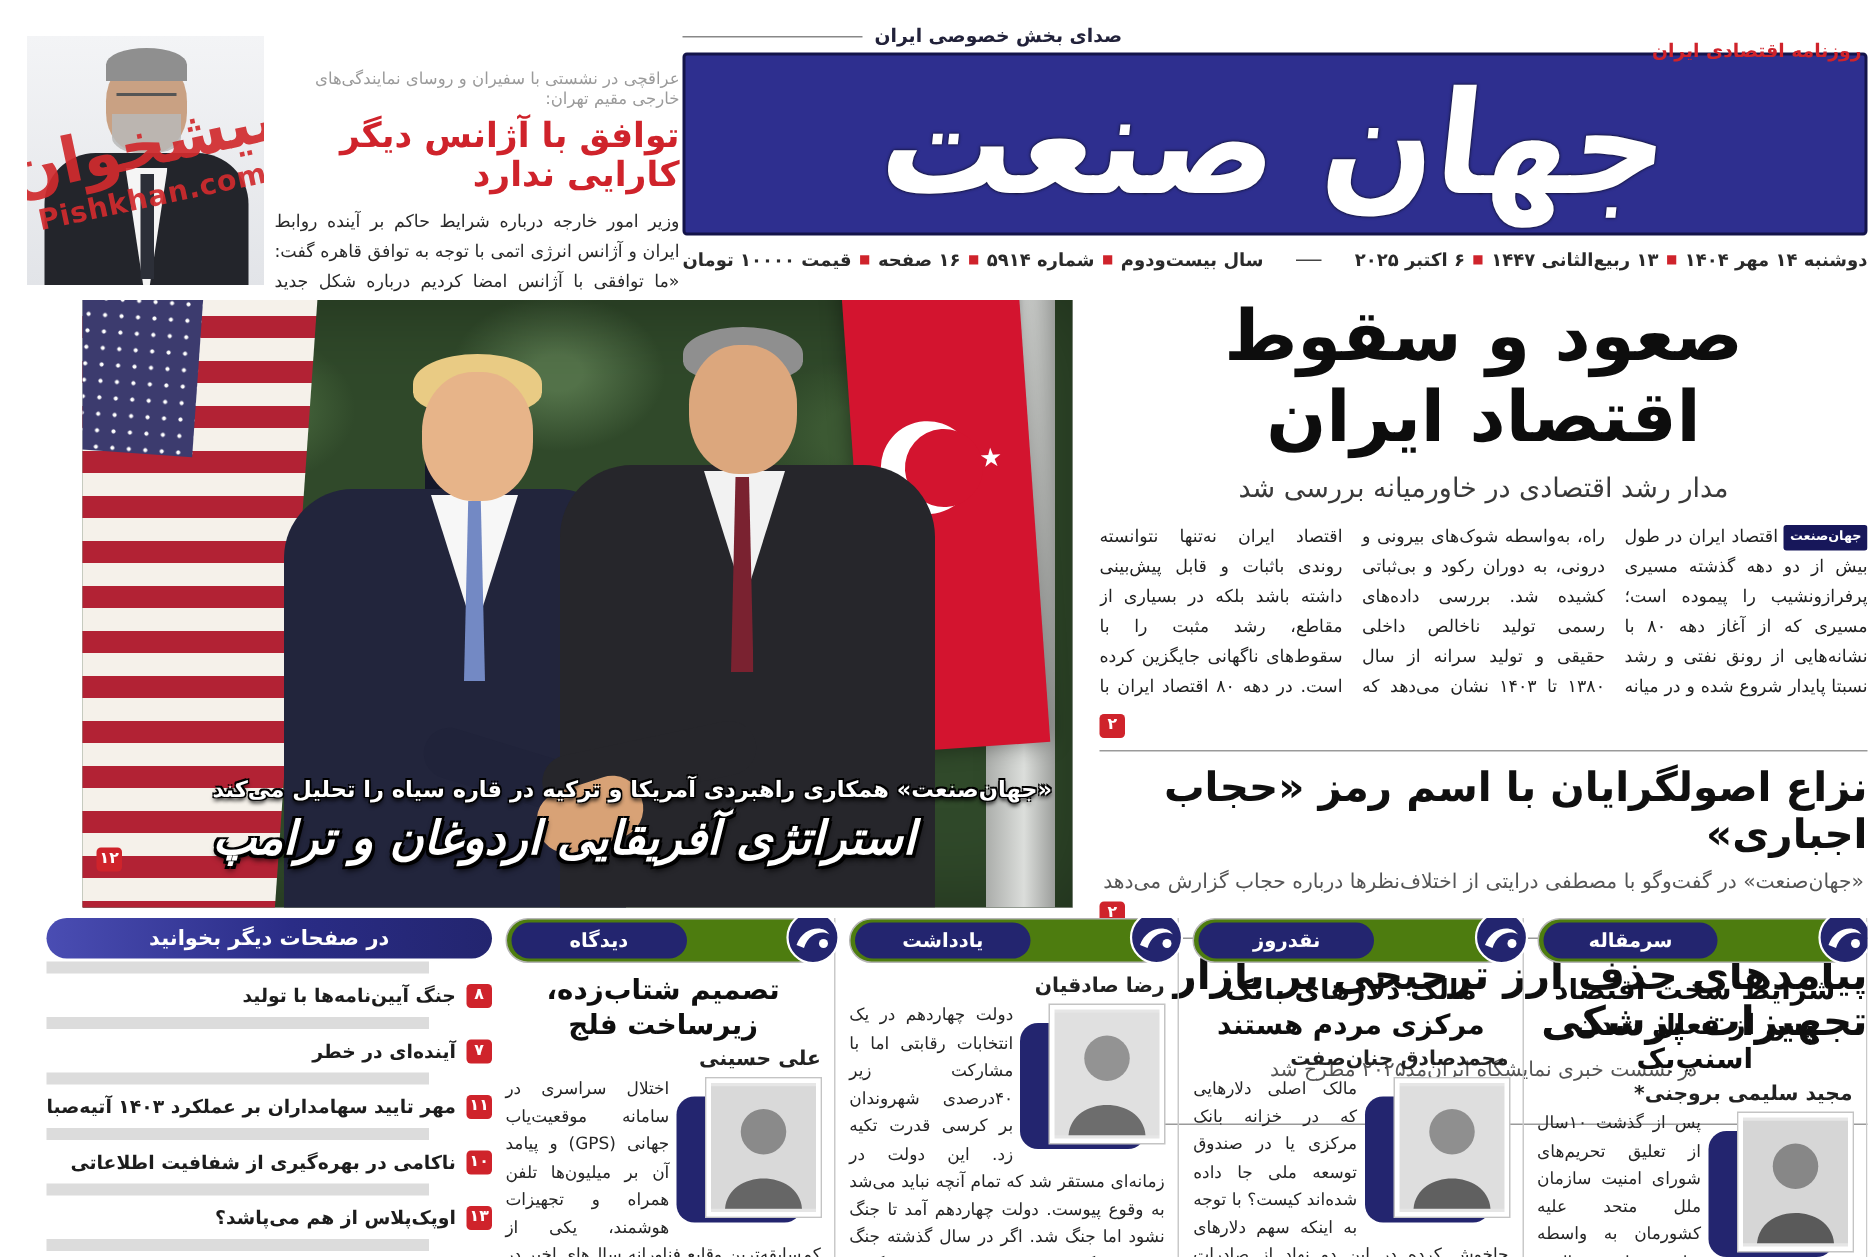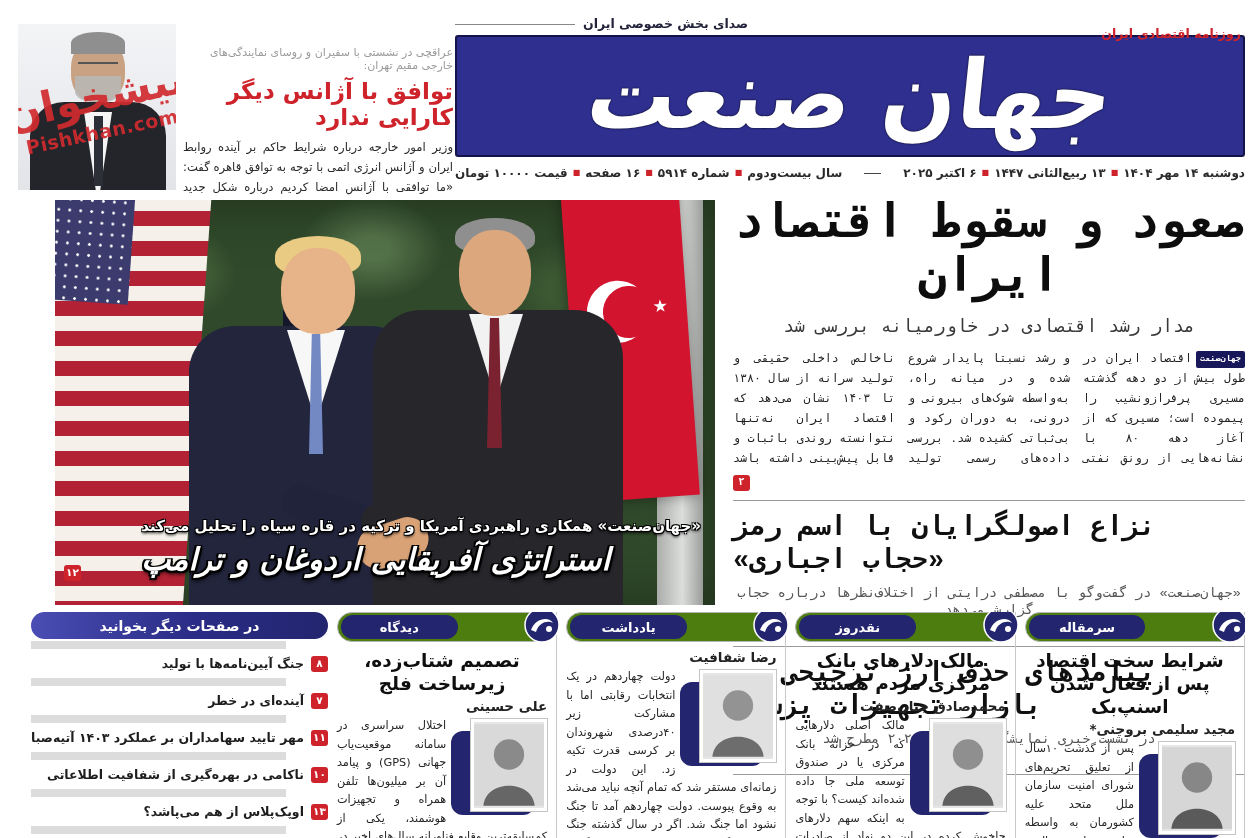--- a/index.html
+++ b/index.html
@@ -120,32 +120,32 @@
     background:#d8a276; border-radius:20px; transform:rotate(-18deg); }
   .photo-caption { position:absolute; right:14px; bottom:28px; text-align:left;
     color:#fff; direction:rtl; }
   .pc-kicker { font-size:15px; font-weight:bold;
     text-shadow:-1px -1px 0 #000,1px -1px 0 #000,-1px 1px 0 #000,1px 1px 0 #000,0 2px 3px #000; }
   .pc-title { font-size:31px; font-weight:bold; margin-top:6px;
     text-shadow:-2px -1px 0 #000,2px -1px 0 #000,-2px 2px 0 #000,2px 2px 0 #000,0 3px 4px #000;font-style:italic; }
   .photo-badge { position:absolute; left:9px; bottom:24px; }
 
   
-  .lead { position:absolute; left:733px; top:198px; width:512px;font-family:Liberation Mono, monospace; }
+  .lead { position:absolute; left:733px; top:198px; width:512px; }
   .lead-title { font-size:47px; font-weight:bold; text-align:center; color:#0d0d0d;
     letter-spacing:-1px; line-height:1.15; }
   .lead-sub { font-size:18px; text-align:center; color:#3a3a3a; margin-top:9px; }
   .lead-body { margin-top:12px; column-count:3; column-gap:13px;
     font-size:11.6px; line-height:1.72; text-align:justify; color:#222;
     height:122px; overflow:hidden; }
   .lead-tag { display:inline-block; background:#17175a; color:#fff; font-size:8.5px;
     font-weight:bold; padding:1px 4px; border-radius:2px; margin-left:4px; vertical-align:1px; }
   .lead-badge-row { text-align:left; margin-top:3px; }
   .teaser { border-top:1px solid #9a9a9a; margin-top:8px; padding-top:9px; }
-  .teaser-title { font-size:27px; font-weight:bold; text-align:left; color:#101010; }
+  .teaser-title { font-size:27px; font-weight:bold; text-align:right; color:#101010; }
   .teaser-sub { font-size:13.5px; text-align:center; color:#555; margin-top:8px; }
   .teaser-badge-row { text-align:left; margin-top:2px; }
   .teaser-end { border-top:1px solid #9a9a9a; margin-top:7px; }
 
   
   .bottom { position:absolute; left:25px; top:612px; width:1220px; height:226px;
     display:flex; direction:ltr; overflow:hidden; }
   .readmore { flex:0 0 231px; direction:rtl; padding-left:6px; }
   .rm-header { height:27px; border-radius:14px; color:#fff; font-size:14px;
     font-weight:bold; display:flex; align-items:center; justify-content:center;
@@ -344,21 +344,21 @@
 
     <div class="opcol">
       <div class="col-header">
         <div class="col-pill">یادداشت</div>
         <svg class="col-emblem" viewBox="0 0 36 36">
             <circle cx="18" cy="18" r="17" fill="#23256f" stroke="#fff" stroke-width="1.5"></circle>
             <path d="M7 23 C11 11,25 9,29 16 C24 13,15 15,12 25 Z" fill="#fff"></path>
             <circle cx="25" cy="22" r="3" fill="#fff"></circle>
           </svg>
       </div>
-      <div class="col-author">رضا شفافیت</div>
+      <div class="col-author">رضا صادقیان</div>
       <div class="portrait-wrap">
         <div class="portrait">
           <svg viewBox="0 0 60 70" width="70" height="86">
               <rect width="60" height="70" fill="#e0e0e0"></rect>
               <circle cx="30" cy="26" r="13" fill="#939393"></circle>
               <path d="M8 70 C10 47,50 47,52 70 Z" fill="#6d6d6d"></path>
             </svg>
         </div>
       </div>
       <div class="col-body">دولت چهاردهم در یک انتخابات رقابتی اما با مشارکت زیر ۴۰درصدی شهروندان بر کرسی قدرت تکیه زد. این دولت در زمانه‌ای مستقر شد که تمام آنچه نباید می‌شد به وقوع پیوست. دولت چهاردهم آمد تا جنگ نشود اما جنگ شد. اگر در سال گذشته جنگ و سایه جنگ همچون شبحی خوفناک در گفتار سیاسیون جلوه‌گر بود، دقیقا همان اتفاقات بد در دولت چهاردهم رخ داد. دولت وقت آمده بود تا وضعیت بازار خودرو را سامان دهد و از مقدار رانت‌خواری مونتاژکاران و گرانفروشی قطعه‌سازان جلوگیری کند اما نتوانست و نعل‌به‌نعل همان سیاست‌های نادرست را در حوزه صنعت خودرو دنبال کرد. آمارهای تولید خودرو و واردات آن گواه این مدعاست. در زمان تبلیغات انتخابات بارها</div>

